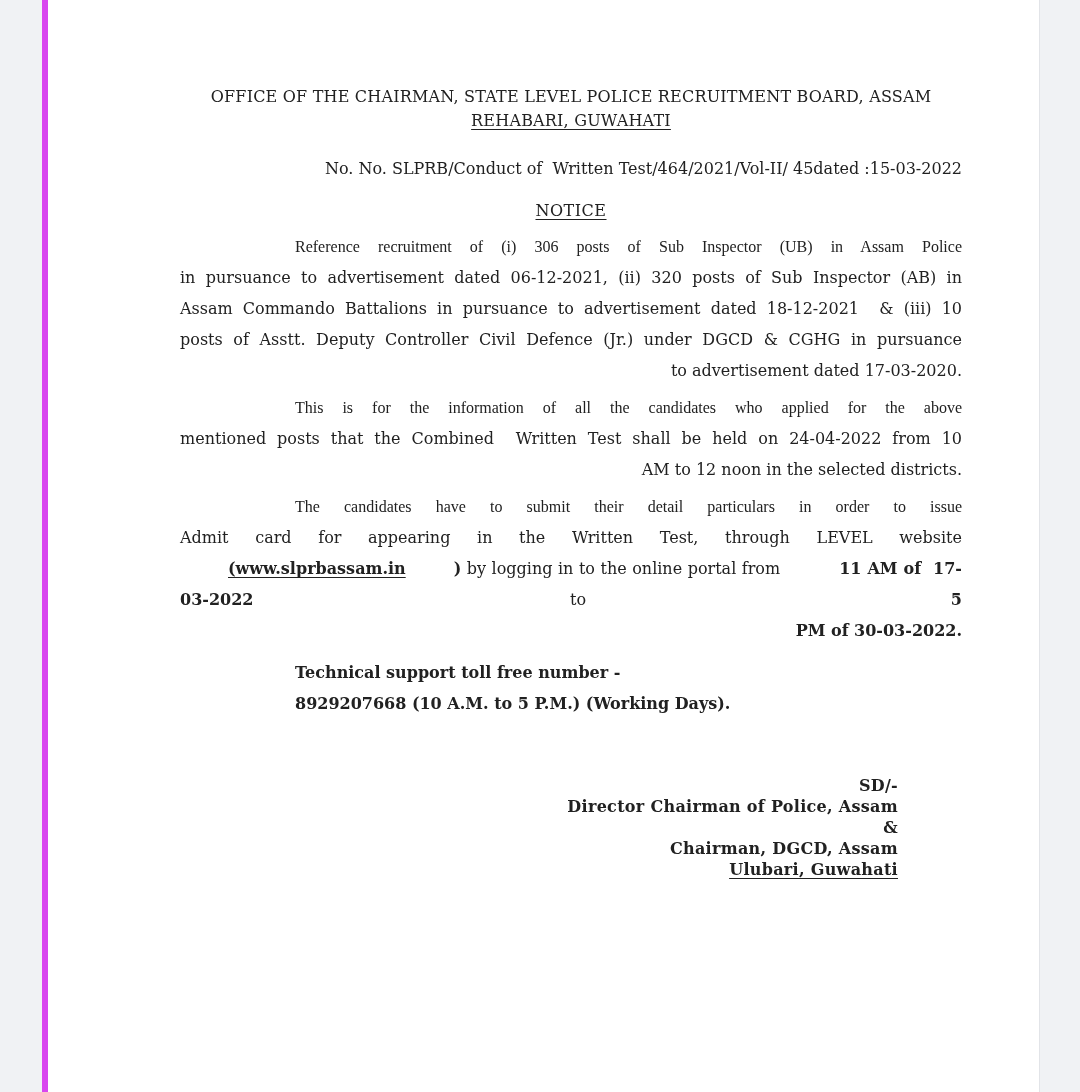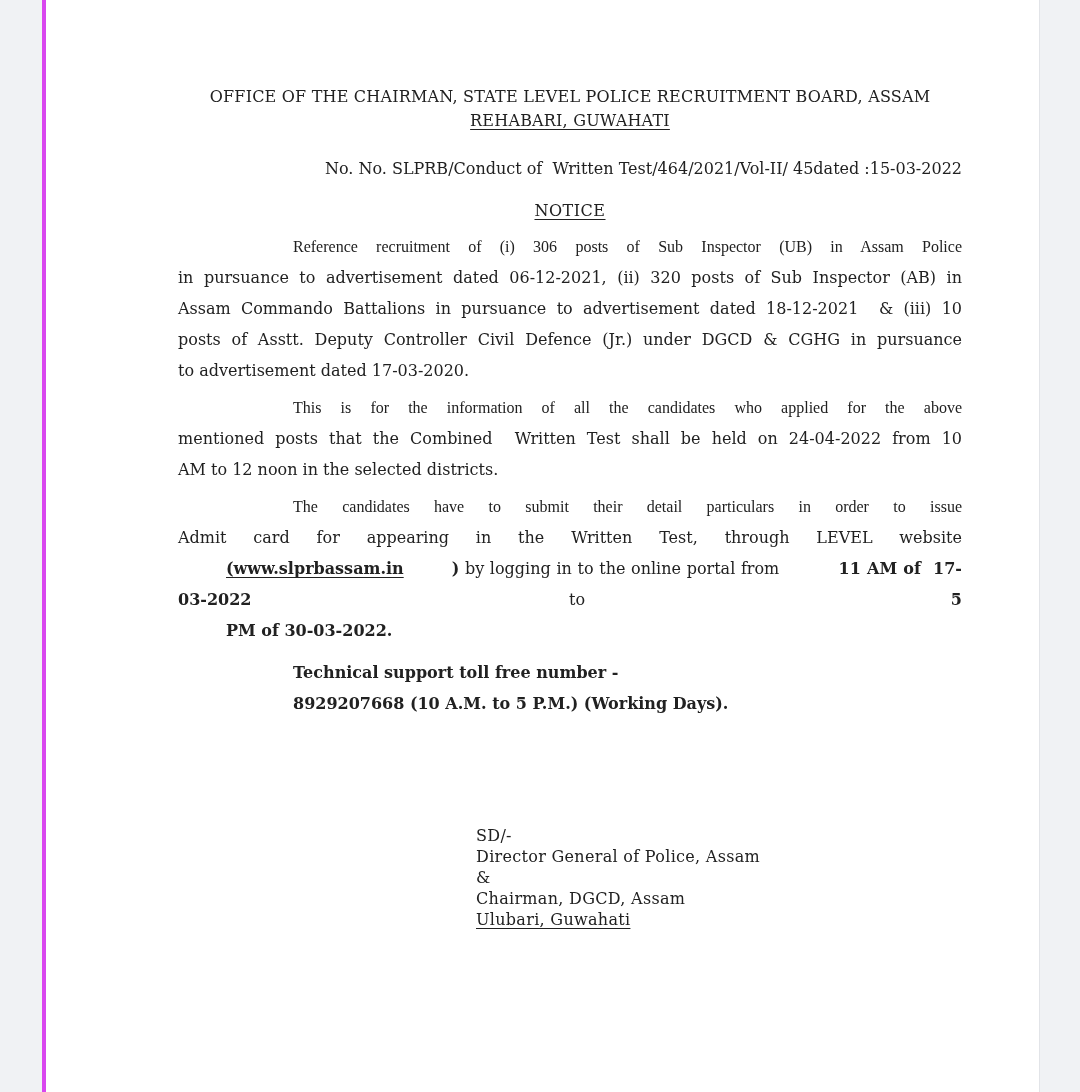--- a/index.html
+++ b/index.html
@@ -8,37 +8,37 @@
     background:#f0f2f4;
     font-family:"DejaVu Serif","Liberation Serif",serif;
     color:#212121;
   }
   .margin{position:absolute;top:0;bottom:0;background:#f0f2f4;}
   .margin.left{left:0;width:42px;}
   .margin.right{right:0;width:40px;}
   .page{
     position:absolute;top:0;bottom:0;left:42px;right:40px;
     background:#ffffff;
-    border-left:4px solid #d946ef;border-right:1px solid #e2e4e8;
+    border-left:6px solid #d946ef;border-right:1px solid #e2e4e8;
   }
   .content{margin-left:132px;margin-right:77px;font-size:16px;}
   .title{margin-top:85px;text-align:center;line-height:24px;letter-spacing:.2px;}
   .u{text-decoration:underline;text-underline-offset:3px;}
   .ref{margin-top:24px;line-height:24px;display:flex;justify-content:flex-end;}
   .notice{margin-top:18px;text-align:center;line-height:24px;letter-spacing:.5px;}
   .para{margin:0;}
   .para + .para{margin-top:6px;}
   #paras{margin-top:8px;}
-  .line{line-height:31px;text-align:left;}
+  .line{line-height:31px;text-align:right;}
   .line.just{text-align:justify;text-align-last:justify;}
   .line.first{text-indent:115px;font-family:Liberation Serif, serif;}
   .b{font-weight:bold;margin-left:48px;}
   .support{margin-top:11px;}
   .support .line{margin-left:115px;font-weight:bold;line-height:31px;text-align:left;}
-  .signature{margin-top:106px;margin-left:298px;width:420px;text-align:center;}
+  .signature{margin-top:56px;margin-left:298px;width:420px;text-align:center;font-weight:bold;}
   .signature .line{line-height:21px;letter-spacing:.3px;}
 </style>
 </head>
 <body>
 
 <div class="viewport">
   <div class="margin left"></div>
 
   <div class="page">
     <div class="content">
@@ -78,21 +78,21 @@
           </div>
         </div>
 
       <div id="support" class="support">
           <div class="line"><span>Technical support toll free number -</span></div>
           <div class="line"><span>8929207668 (10 A.M. to 5 P.M.) (Working Days).</span></div>
         </div>
 
       <div id="signature" class="signature">
           <div class="line"><span>SD/-</span></div>
-          <div class="line"><span>Director General of Police, Assam</span></div>
+          <div class="line"><span>Director Chairman of Police, Assam</span></div>
           <div class="line"><span>&amp;</span></div>
           <div class="line"><span>Chairman, DGCD, Assam</span></div>
           <div class="line"><span class="u">Ulubari, Guwahati</span></div>
         </div>
 
     </div>
   </div>
 
   <div class="margin right"></div>
 </div>

